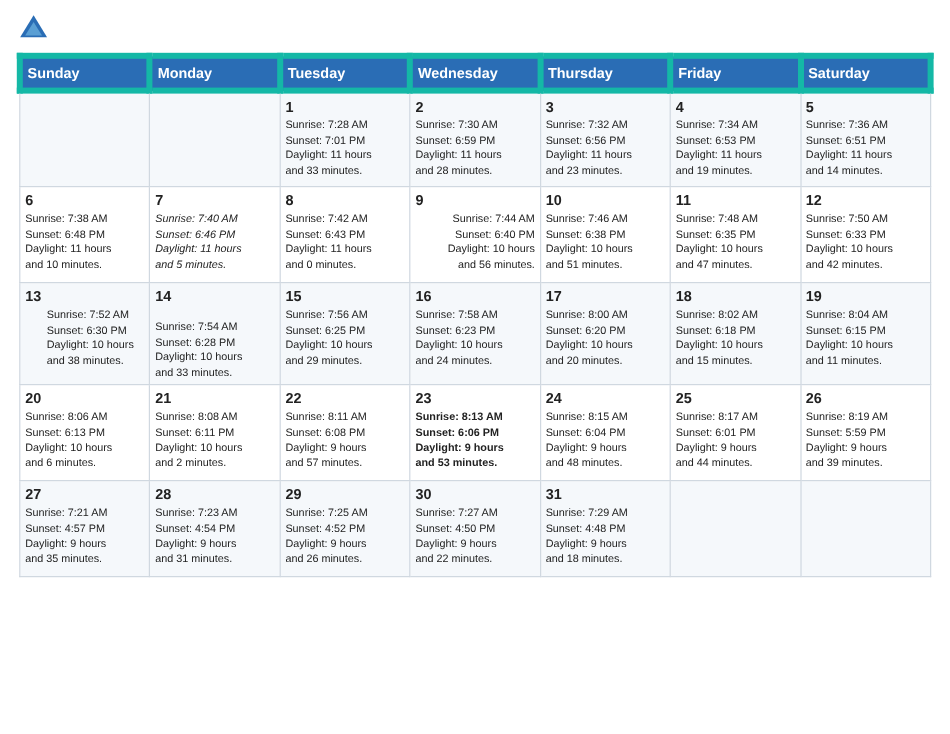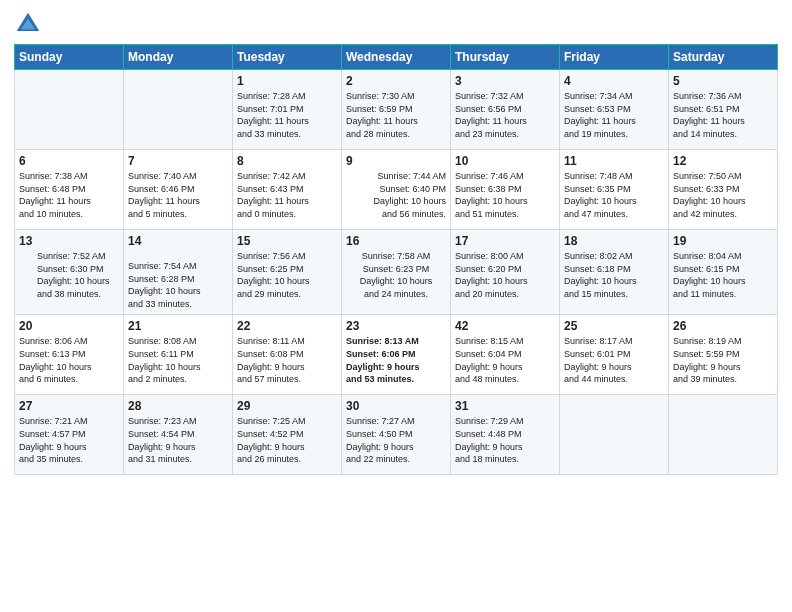--- a/index.html
+++ b/index.html
@@ -55,21 +55,21 @@
       border-collapse: collapse;
       table-layout: fixed;
     }
     thead tr th {
       background-color: #2a6db5;
       color: #fff;
       font-size: 12px;
       font-weight: bold;
       padding: 5px 4px;
       text-align: left;
-      border: 1px solid #14b8a6;
+      border: 5px solid #14b8a6;
     }
     tbody tr td {
       border: 1px solid #d0d8e0;
       vertical-align: top;
       padding: 4px 4px;
       font-size: 9.5px;
       color: #222;
       height: 80px;
       background: #fff;
     }
@@ -167,21 +167,21 @@
         <tr>
           <td>
             <span class="day-num">6</span>
             <div class="day-info" style="white-space: pre-line;">Sunrise: 7:38 AM
 Sunset: 6:48 PM
 Daylight: 11 hours
 and 10 minutes.</div>
           </td>
           <td>
             <span class="day-num">7</span>
-            <div class="day-info" style="white-space: pre-line;">Sunrise: 7:40 AM
+            <div class="day-info" style="white-space: pre-line; font-style: italic;">Sunrise: 7:40 AM
 Sunset: 6:46 PM
 Daylight: 11 hours
 and 5 minutes.</div>
           </td>
           <td>
             <span class="day-num">8</span>
             <div class="day-info" style="white-space: pre-line;">Sunrise: 7:42 AM
 Sunset: 6:43 PM
 Daylight: 11 hours
 and 0 minutes.</div>
@@ -232,21 +232,21 @@
           </td>
           <td>
             <span class="day-num">15</span>
             <div class="day-info" style="white-space: pre-line;">Sunrise: 7:56 AM
 Sunset: 6:25 PM
 Daylight: 10 hours
 and 29 minutes.</div>
           </td>
           <td>
             <span class="day-num">16</span>
-            <div class="day-info" style="white-space: pre-line; text-align: center;">Sunrise: 7:58 AM
+            <div class="day-info" style="white-space: pre-line;">Sunrise: 7:58 AM
 Sunset: 6:23 PM
 Daylight: 10 hours
 and 24 minutes.</div>
           </td>
           <td>
             <span class="day-num">17</span>
             <div class="day-info" style="white-space: pre-line;">Sunrise: 8:00 AM
 Sunset: 6:20 PM
 Daylight: 10 hours
 and 20 minutes.</div>
@@ -289,21 +289,21 @@
 and 57 minutes.</div>
           </td>
           <td>
             <span class="day-num">23</span>
             <div class="day-info" style="white-space: pre-line; font-weight: bold;">Sunrise: 8:13 AM
 Sunset: 6:06 PM
 Daylight: 9 hours
 and 53 minutes.</div>
           </td>
           <td>
-            <span class="day-num">42</span>
+            <span class="day-num">24</span>
             <div class="day-info" style="white-space: pre-line;">Sunrise: 8:15 AM
 Sunset: 6:04 PM
 Daylight: 9 hours
 and 48 minutes.</div>
           </td>
           <td>
             <span class="day-num">25</span>
             <div class="day-info" style="white-space: pre-line;">Sunrise: 8:17 AM
 Sunset: 6:01 PM
 Daylight: 9 hours

